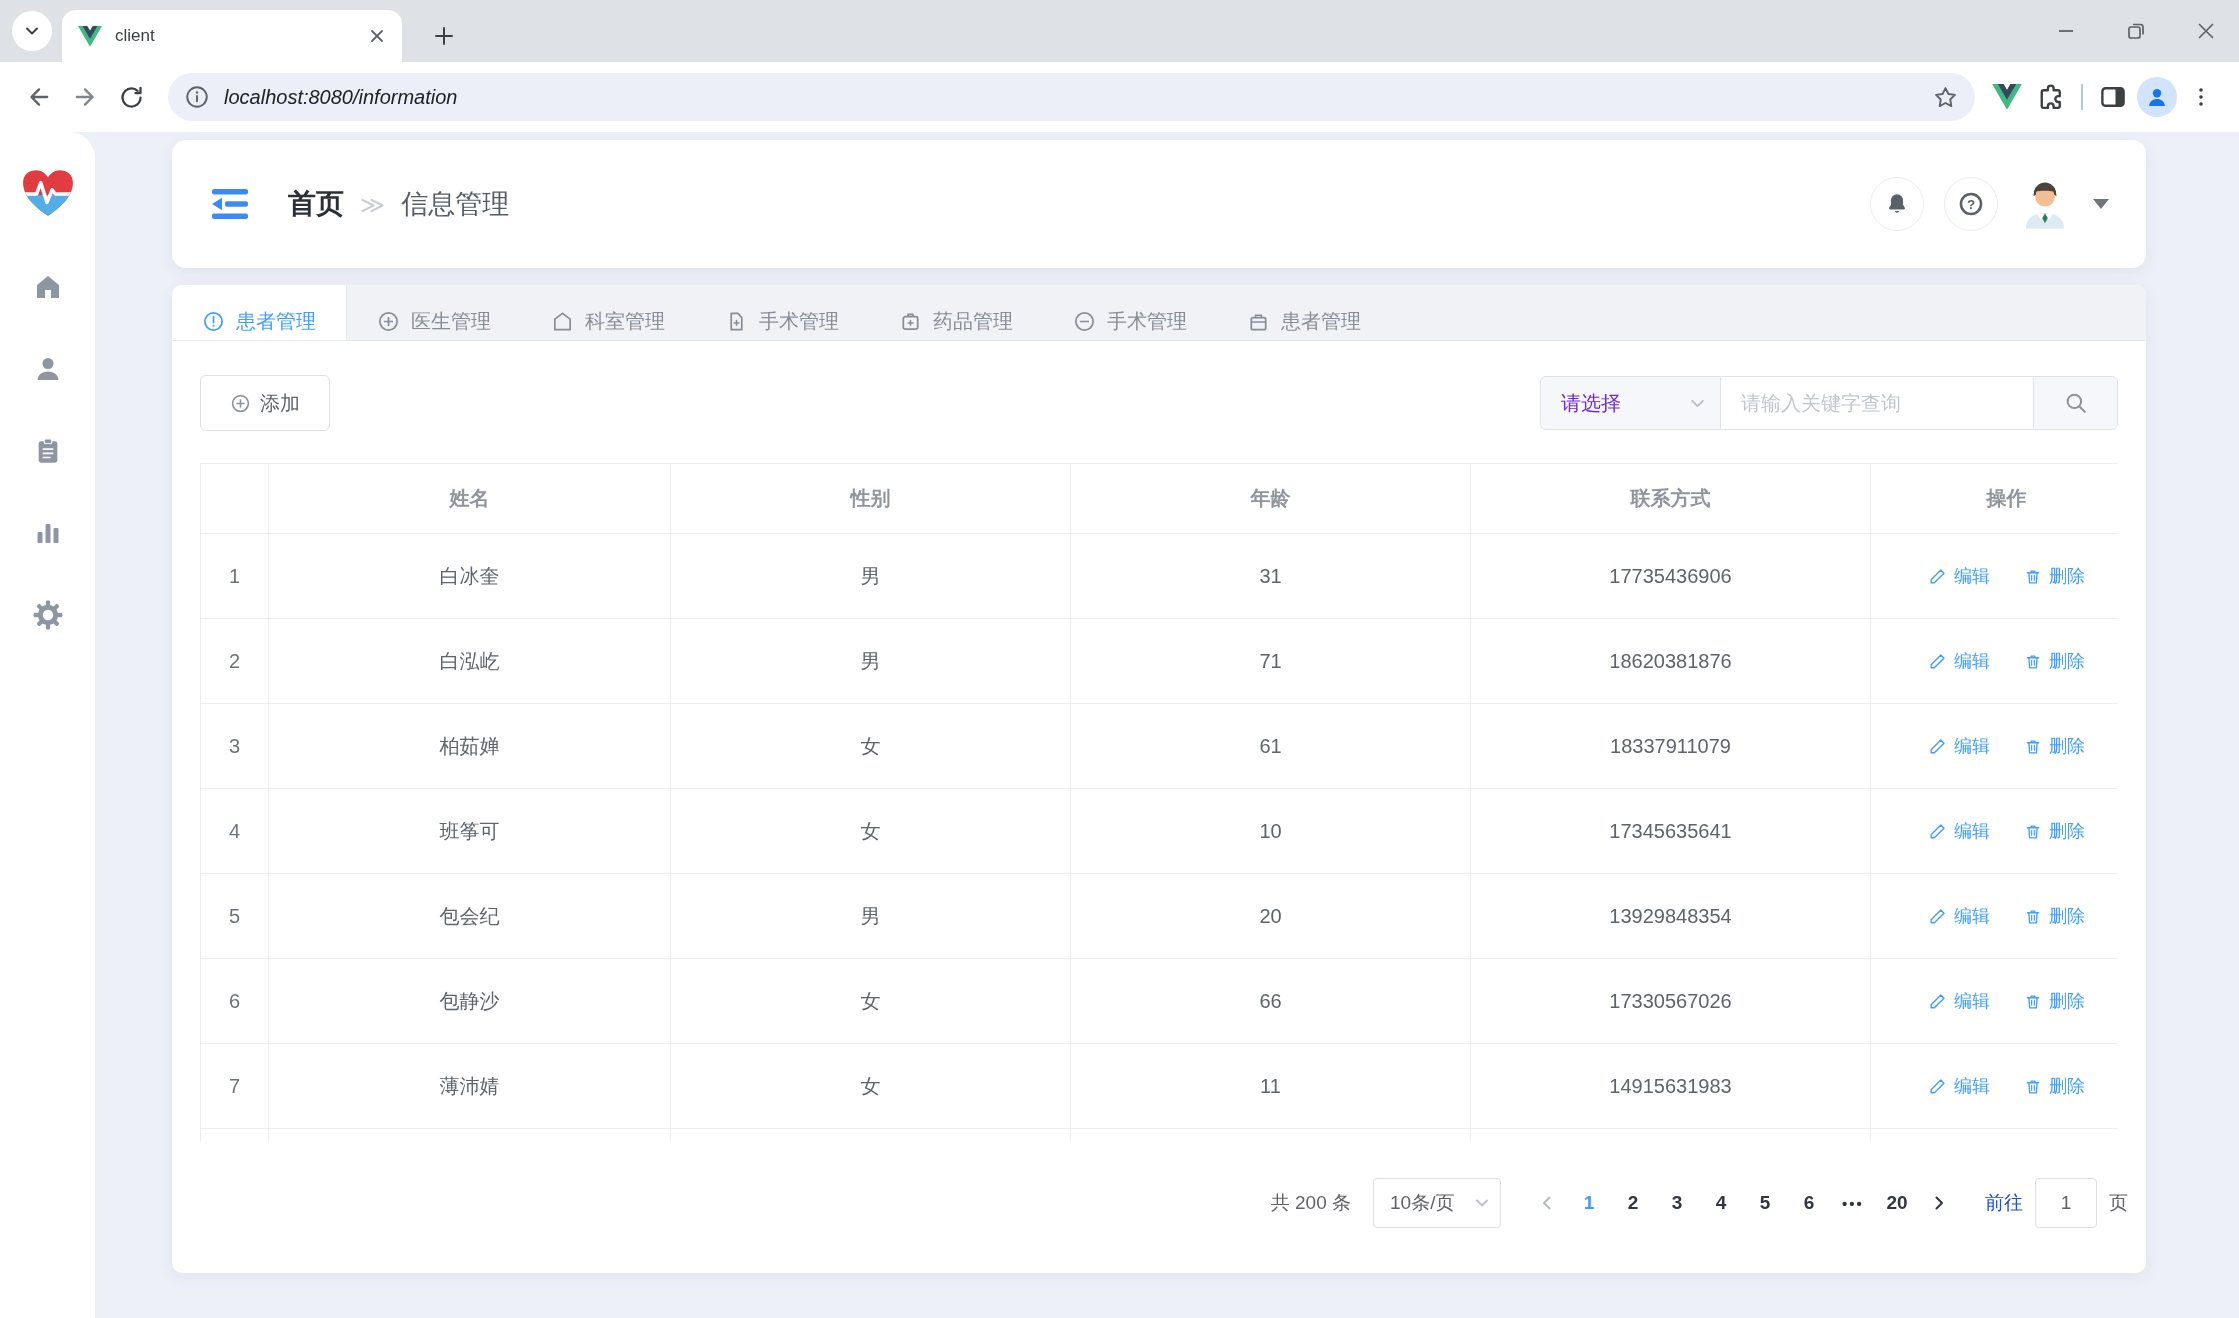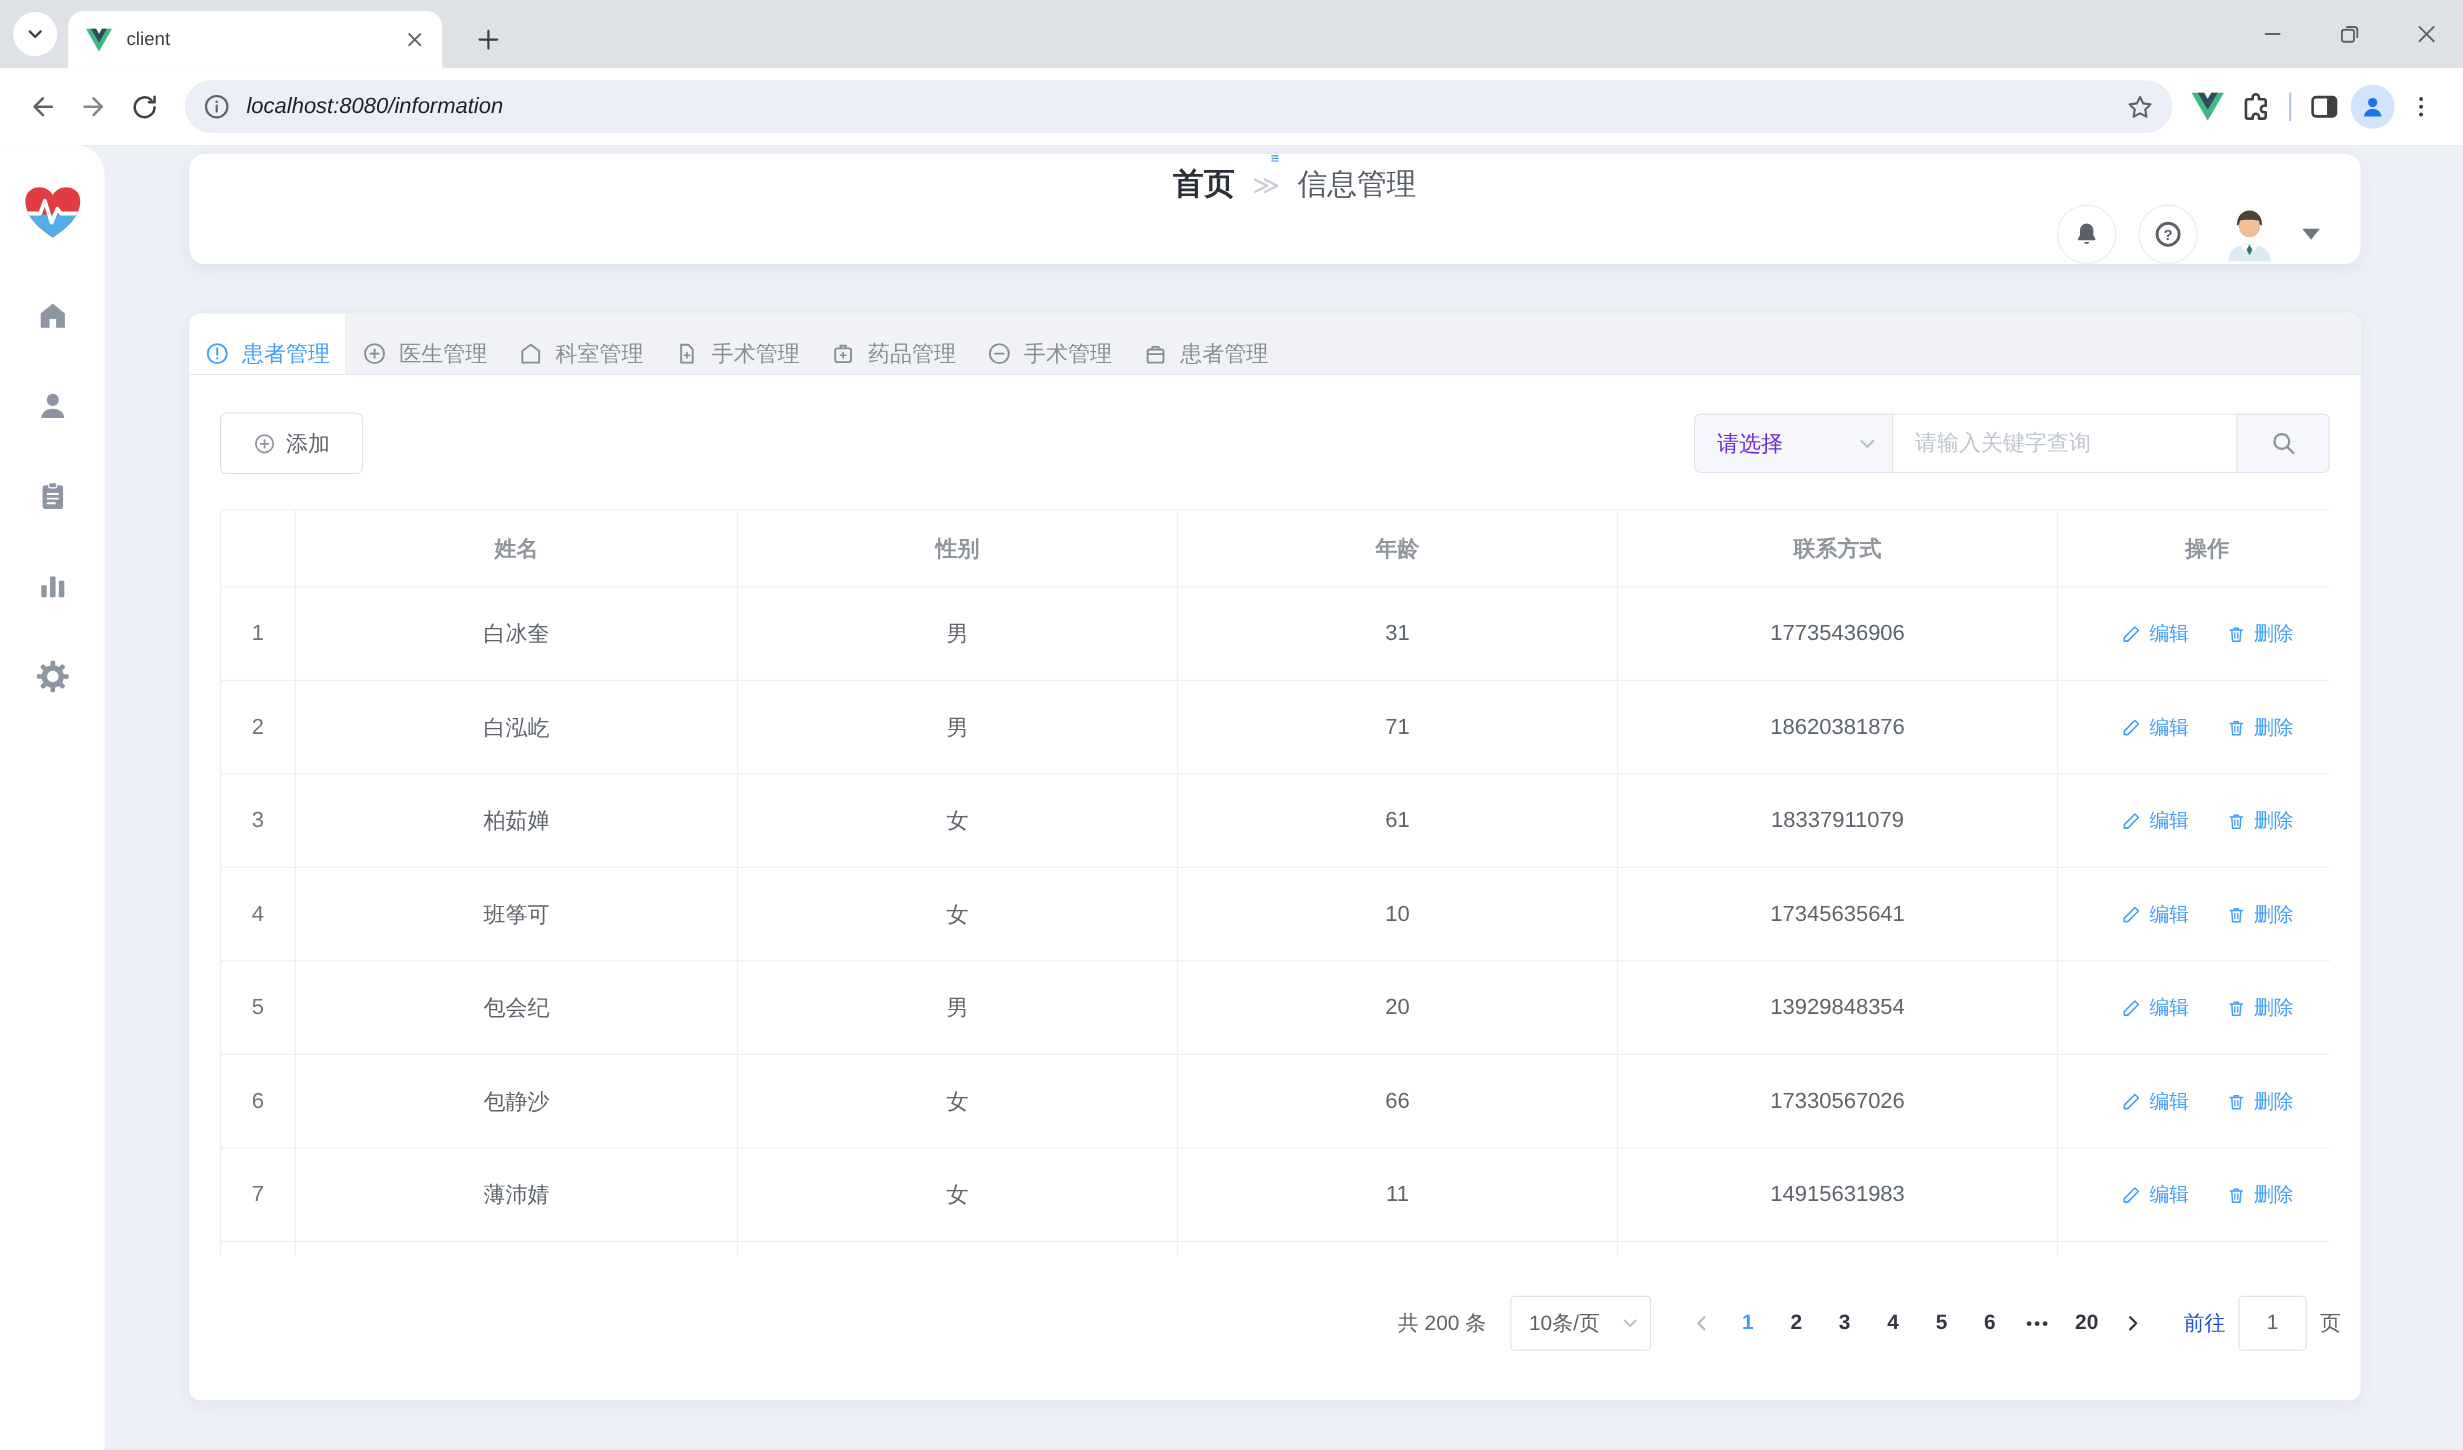--- a/index.html
+++ b/index.html
@@ -24,33 +24,33 @@
   .profile-chip { width:40px; height:40px; border-radius:50%; background:#d2e3fc; display:flex; align-items:center; justify-content:center; }
 
   
   .viewport { position:absolute; left:0; top:132px; width:2239px; height:1186px; background:#edf0f7; }
 
   .app-sidebar { position:absolute; left:0; top:0; width:95px; height:1186px; background:#fff; border-top-right-radius:26px; display:flex; flex-direction:column; align-items:center; }
   .logo { margin-top:36px; }
   .snav { margin-top:52px; display:flex; flex-direction:column; align-items:center; gap:48px; }
   .snav .sitem { width:42px; height:34px; display:flex; align-items:center; justify-content:center; }
 
-  .app-header { position:absolute; left:172px; top:8px; width:1974px; height:100px; background:#fff; border-radius:14px; box-shadow:0 4px 16px rgba(40,60,110,.07); display:flex; align-items:center; padding:0 36px;flex-direction:column; }
+  .app-header { position:absolute; left:172px; top:8px; width:1974px; height:128px; background:#fff; border-radius:14px; box-shadow:0 4px 16px rgba(40,60,110,.07); display:flex; align-items:center; padding:0 36px; }
   .crumb { display:flex; align-items:baseline; margin-left:36px; font-family:"Liberation Serif","DejaVu Serif",serif; }
   .bc-home { font-size:28px; font-weight:700; color:#2b3038; }
   .bc-sep { font-size:24px; color:#c7ccd6; margin:0 16px; }
   .bc-cur { font-size:27px; color:#555c66; }
   .hdr-right { margin-left:auto; display:flex; align-items:center; gap:20px; }
   .circ-btn { width:54px; height:54px; border-radius:50%; background:#fff; border:1px solid #e9ecf2; display:flex; align-items:center; justify-content:center; }
 
   .main-card { position:absolute; left:172px; top:153px; width:1974px; height:988px; background:#fff; border-radius:10px; box-shadow:0 4px 16px rgba(40,60,110,.07); }
 
   
   .mtabs { height:56px; background:#f0f2f6; border-bottom:1px solid #e4e8ef; border-radius:10px 10px 0 0; display:flex; overflow:hidden; }
-  .mtab { height:72px; display:flex; align-items:center; gap:11px; padding:0 14px; font-size:20px; color:#878d96; }
+  .mtab { height:72px; display:flex; align-items:center; gap:11px; padding:0 30px; font-size:20px; color:#878d96; }
   .mtab.active { background:#fff; color:#409eff; border-right:1px solid #e4e8ef; }
 
   
   .actions { display:flex; justify-content:space-between; align-items:center; margin:34px 28px 0 28px; }
   .add-btn { width:130px; height:56px; border:1px solid #dcdfe6; border-radius:6px; background:#fff; display:flex; align-items:center; justify-content:center; gap:9px; font-size:20px; color:#5f646b; }
   .searchgrp { display:flex; height:54px; }
   .sel { width:181px; height:54px; background:#f5f7fa; border:1px solid #dfe3ea; border-radius:6px 0 0 6px; display:flex; align-items:center; padding:0 14px 0 20px; font-size:20px; color:#6d28d9; }
   .sel .lbl { flex:1; }
   .kw { width:312px; height:54px; border-top:1px solid #dfe3ea; border-bottom:1px solid #dfe3ea; border-left:none; border-right:none; background:#fff; padding:0 20px; font-size:20px; color:#5d646b; outline:none; font-family:inherit; }
   .kw::placeholder { color:#c0c6cf; }

